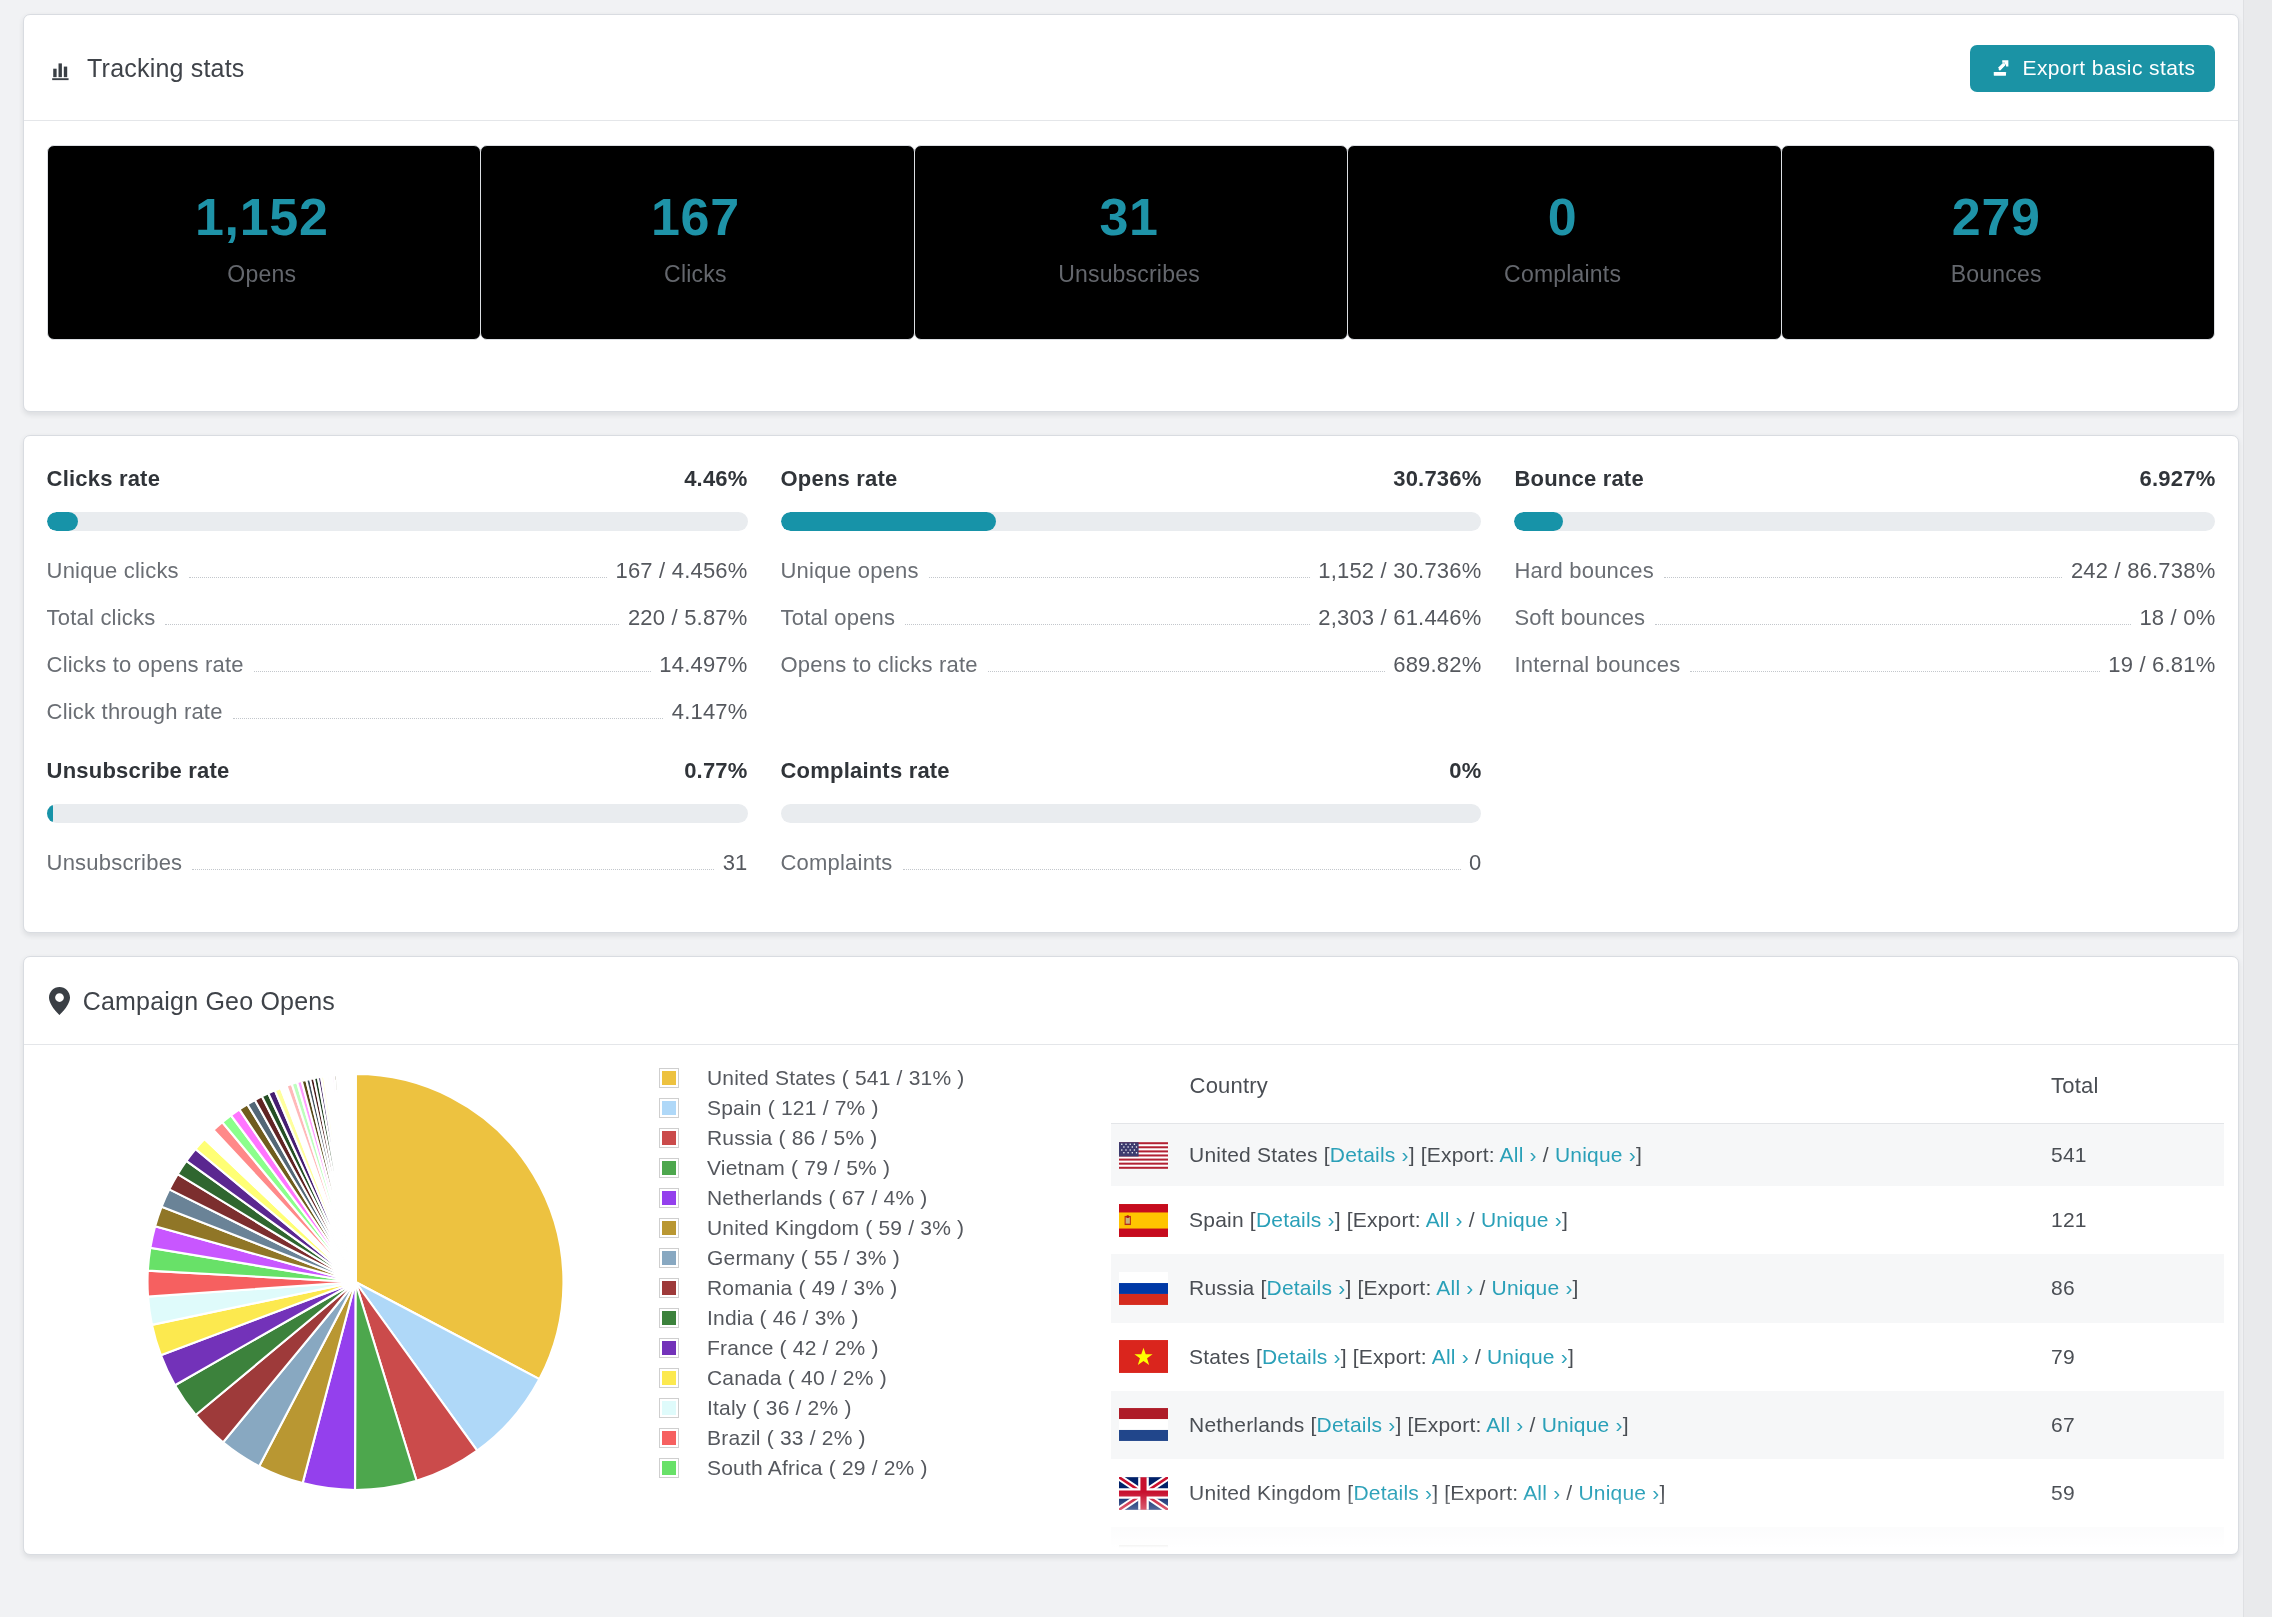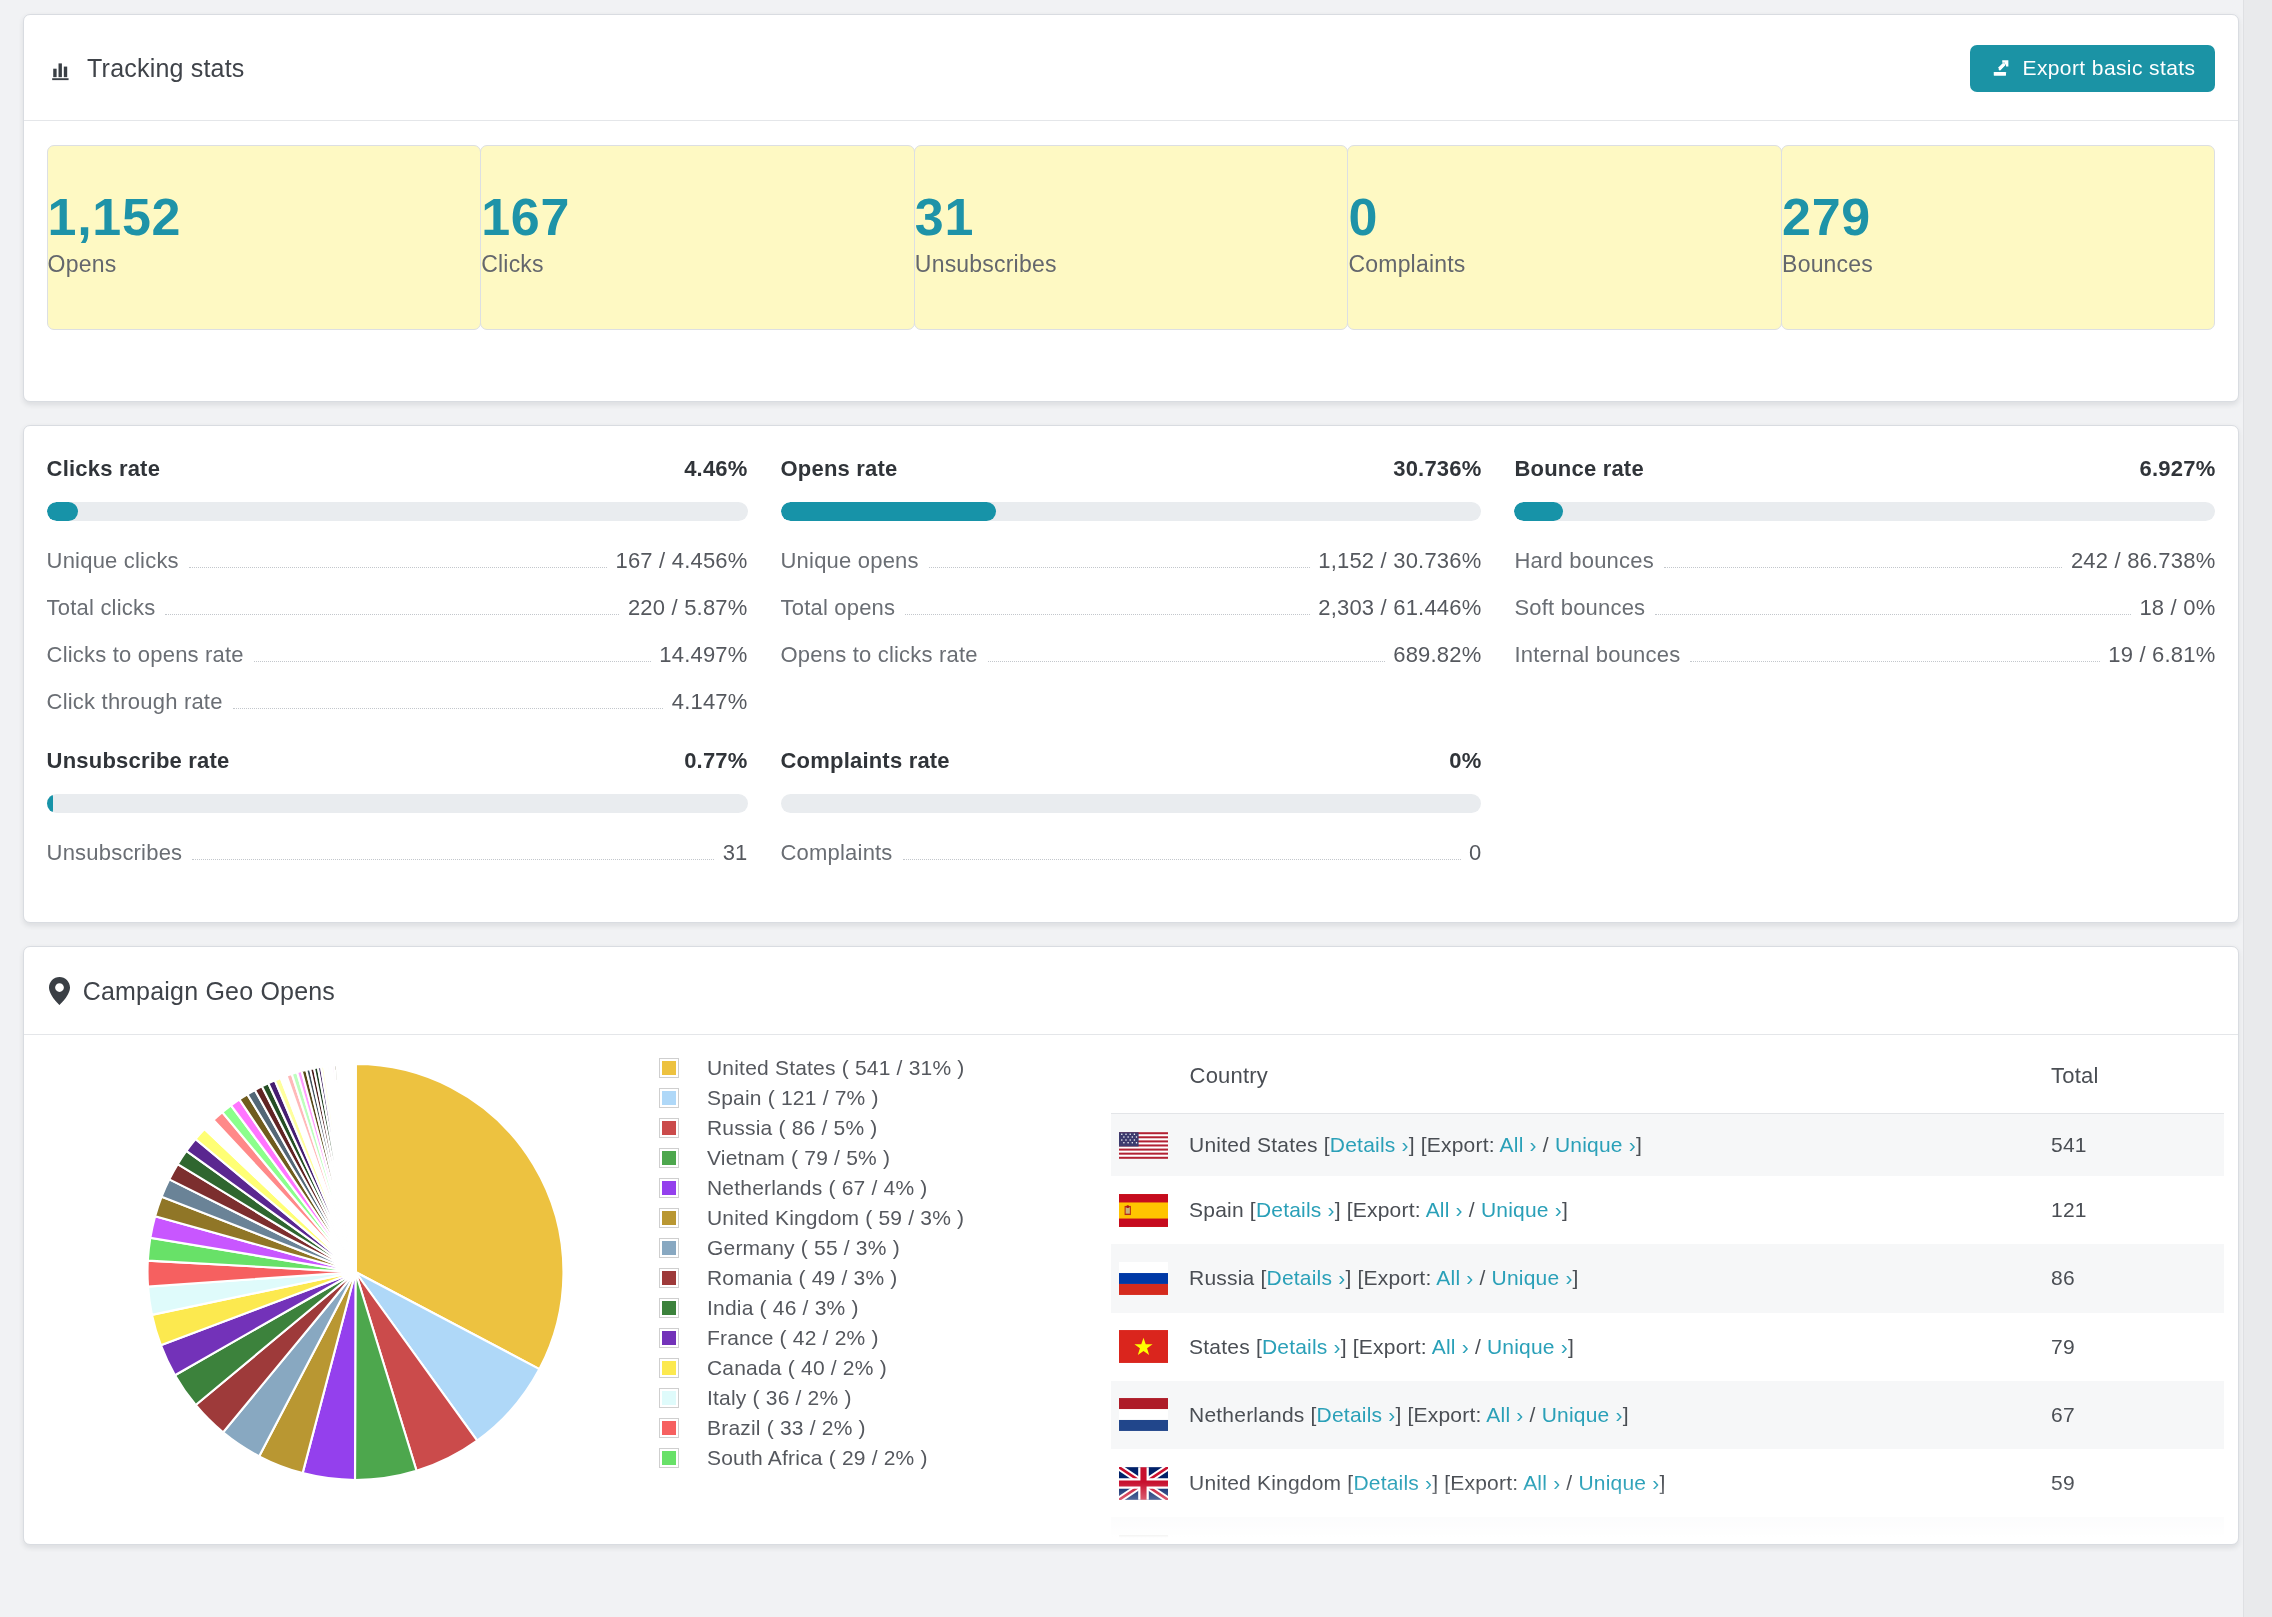--- a/index.html
+++ b/index.html
@@ -37,26 +37,26 @@
   .btn-primary {
     display: inline-flex; align-items: center; gap: 10px;
     background: #1b93a5; color: #fff; border: none; border-radius: 7px;
     font-family: inherit; font-size: 21px; letter-spacing: 0.4px;
     padding: 11.3px 20px; cursor: pointer;
   }
   
   .stats-row { display: flex; padding: 24px 22.6px 71px 22.6px; }
   .stat-box {
     flex: 1; border: 0.7px solid #dcdfe3; border-radius: 7px;
-    margin-left: -0.7px; padding: 41px 4px 51px 0; text-align: left;
-    background: #fef9c3;
+    margin-left: -0.7px; padding: 41px 4px 51px 0; text-align: center;
+    background: #000000;
   }
   .stat-box:first-child { margin-left: 0; }
   .stat-value { font-size: 52px; font-weight: bold; color: #1e93a8; letter-spacing: 0.7px; }
-  .stat-label { font-size: 23px; color: #64676d; margin-top: 4px; }
+  .stat-label { font-size: 23px; color: #64676d; margin-top: 14px; }
   
   .rates-grid {
     display: grid; grid-template-columns: repeat(3, 1fr);
     column-gap: 41px; row-gap: 62px;
     padding: 30px 22.6px 56px 22.6px;
     gap: 33px;
   }
   .rate-head { display: flex; justify-content: space-between; align-items: baseline; }
   .rate-title, .rate-value { font-size: 22px; font-weight: bold; color: #303439; }
   .bar-track {

